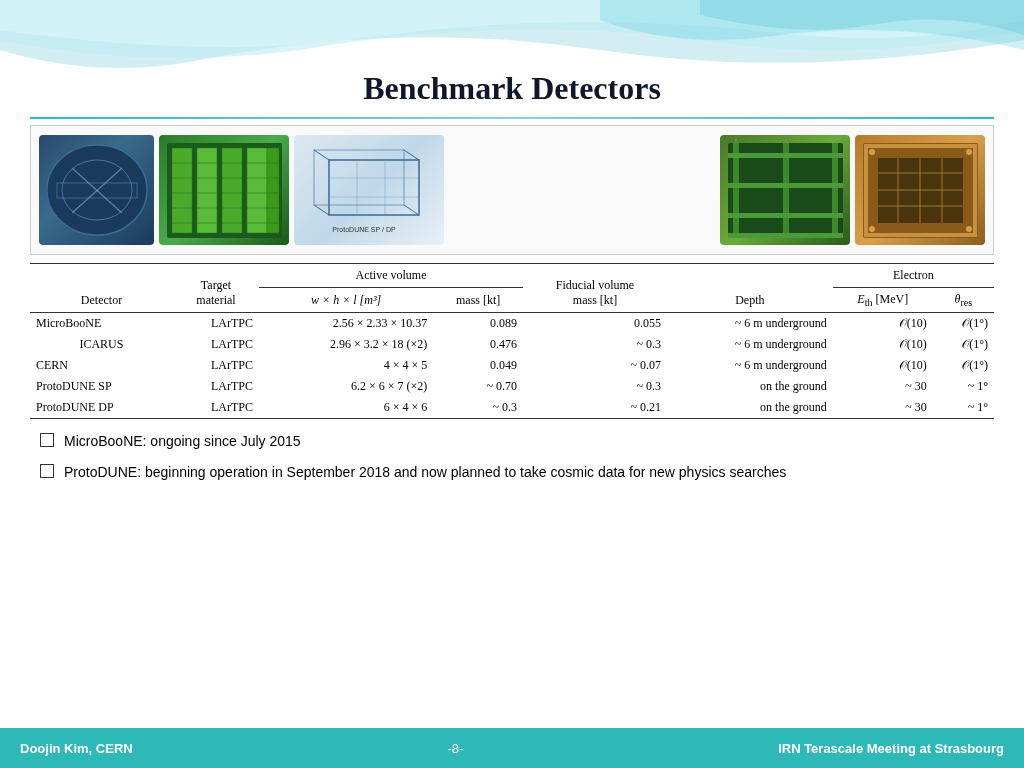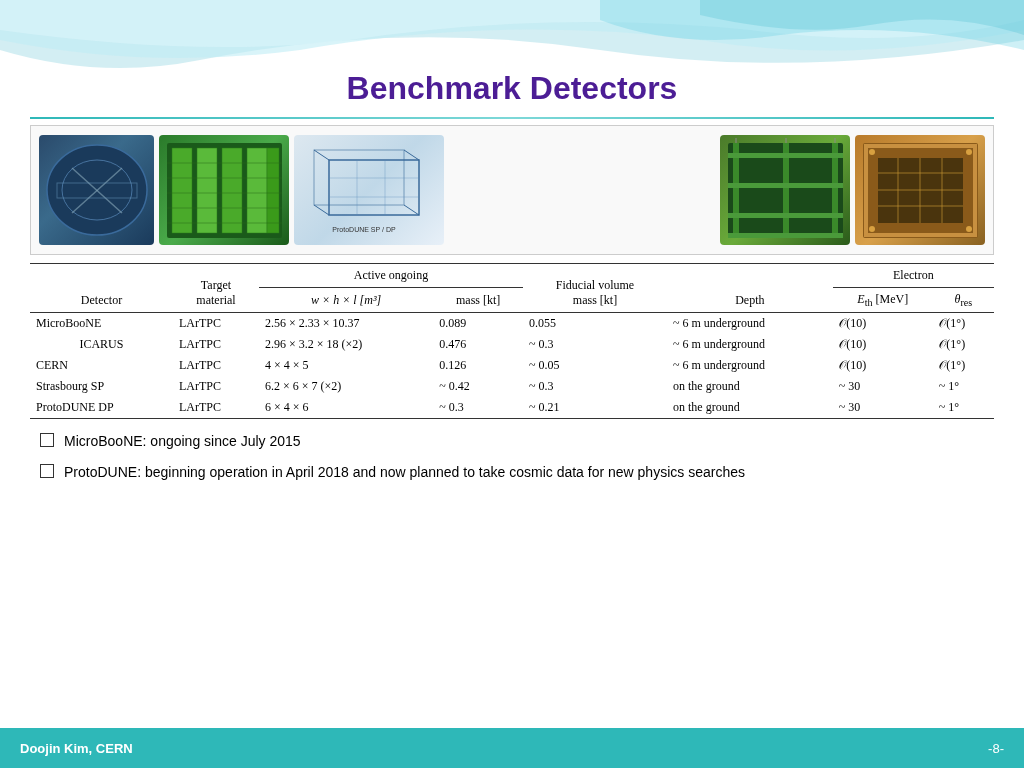--- a/index.html
+++ b/index.html
@@ -53,22 +53,22 @@
     }
 
     
     .title-area {
       padding: 70px 40px 10px 40px;
       text-align: center;
     }
     .title-area h1 {
       font-size: 32px;
       font-weight: bold;
-      color: #4c1d95;
-      font-family: Liberation Sans, sans-serif;
+      color: #0f172a;
+      font-family: Liberation Serif, serif;
     }
 
     
     .images-section {
       margin: 0 30px;
       border: 1px solid #ccc;
       padding: 8px;
       display: flex;
       justify-content: space-between;
       align-items: center;
@@ -157,21 +157,21 @@
       border-bottom: 1px solid #333;
       padding: 4px 6px;
       text-align: center;
       font-weight: normal;
       font-size: 12px;
       vertical-align: bottom;
     }
 
     table td {
       padding: 3px 6px;
-      text-align: left;
+      text-align: right;
       font-size: 12px;
       vertical-align: middle;
     }
 
     
     .bullets-section {
       margin: 12px 40px 0 40px;
     }
 
     .bullet-item {
@@ -339,21 +339,21 @@
       </div>
     </div>
   </div>
 
   <div class="table-section">
     <table>
       <thead>
         <tr>
           <th rowspan="2">Detector</th>
           <th rowspan="2">Target<br>material</th>
-          <th colspan="2">Active ongoing</th>
+          <th colspan="2">Active volume</th>
           <th rowspan="2">Fiducial volume<br>mass [kt]</th>
           <th rowspan="2">Depth</th>
           <th colspan="2">Electron</th>
         </tr>
         <tr>
           <th style="border-bottom:1.5px solid #333;font-style:italic;">w × h × l [m³]</th>
           <th style="border-bottom:1.5px solid #333;">mass [kt]</th>
           <th style="border-bottom:1.5px solid #333;"><i>E</i><sub>th</sub> [MeV]</th>
           <th style="border-bottom:1.5px solid #333;"><i>θ</i><sub>res</sub></th>
         </tr>
@@ -376,31 +376,31 @@
       <td style="">0.476</td>
       <td style="">~ 0.3</td>
       <td style="">~ 6 m underground</td>
       <td style="">𝒪(10)</td>
       <td style="">𝒪(1°)</td>
     </tr>
           <tr>
       <td style="text-align:left; ">CERN</td>
       <td style="">LArTPC</td>
       <td style="">4 × 4 × 5</td>
-      <td style="">0.126</td>
-      <td style="">~ 0.05</td>
+      <td style="">0.049</td>
+      <td style="">~ 0.07</td>
       <td style="">~ 6 m underground</td>
       <td style="">𝒪(10)</td>
       <td style="">𝒪(1°)</td>
     </tr>
           <tr>
-      <td style="text-align:left; ">Strasbourg SP</td>
+      <td style="text-align:left; ">ProtoDUNE SP</td>
       <td style="">LArTPC</td>
       <td style="">6.2 × 6 × 7 (×2)</td>
-      <td style="">~ 0.42</td>
+      <td style="">~ 0.70</td>
       <td style="">~ 0.3</td>
       <td style="">on the ground</td>
       <td style="">~ 30</td>
       <td style="">~ 1°</td>
     </tr>
           <tr style="border-bottom: 1.5px solid rgb(51, 51, 51);">
       <td style="text-align:left; border-bottom: 1.5px solid #333;">ProtoDUNE DP</td>
       <td style="border-bottom: 1.5px solid #333;">LArTPC</td>
       <td style="border-bottom: 1.5px solid #333;">6 × 4 × 6</td>
       <td style="border-bottom: 1.5px solid #333;">~ 0.3</td>
@@ -414,22 +414,23 @@
   </div>
 
   <div class="bullets-section">
     <div id="bullets-container">
         <div class="bullet-item">
       <div class="bullet-checkbox"></div>
       <span class="bullet-text">MicroBooNE: ongoing since July 2015</span>
     </div>
         <div class="bullet-item">
       <div class="bullet-checkbox"></div>
-      <span class="bullet-text">ProtoDUNE: beginning operation in April 2018 and now planned to take cosmic data for new physics searches</span>
+      <span class="bullet-text">ProtoDUNE: beginning operation in September 2018 and now planned to take cosmic data for new physics searches</span>
     </div>
       </div>
   </div>
 </div>
 
 <div class="footer">
   <span class="footer-left">Doojin Kim, CERN</span>
   <span class="footer-center">-8-</span>
+  <span class="footer-right">IRN Terascale Meeting at Strasbourg</span>
 </div>
 
 </body></html>

